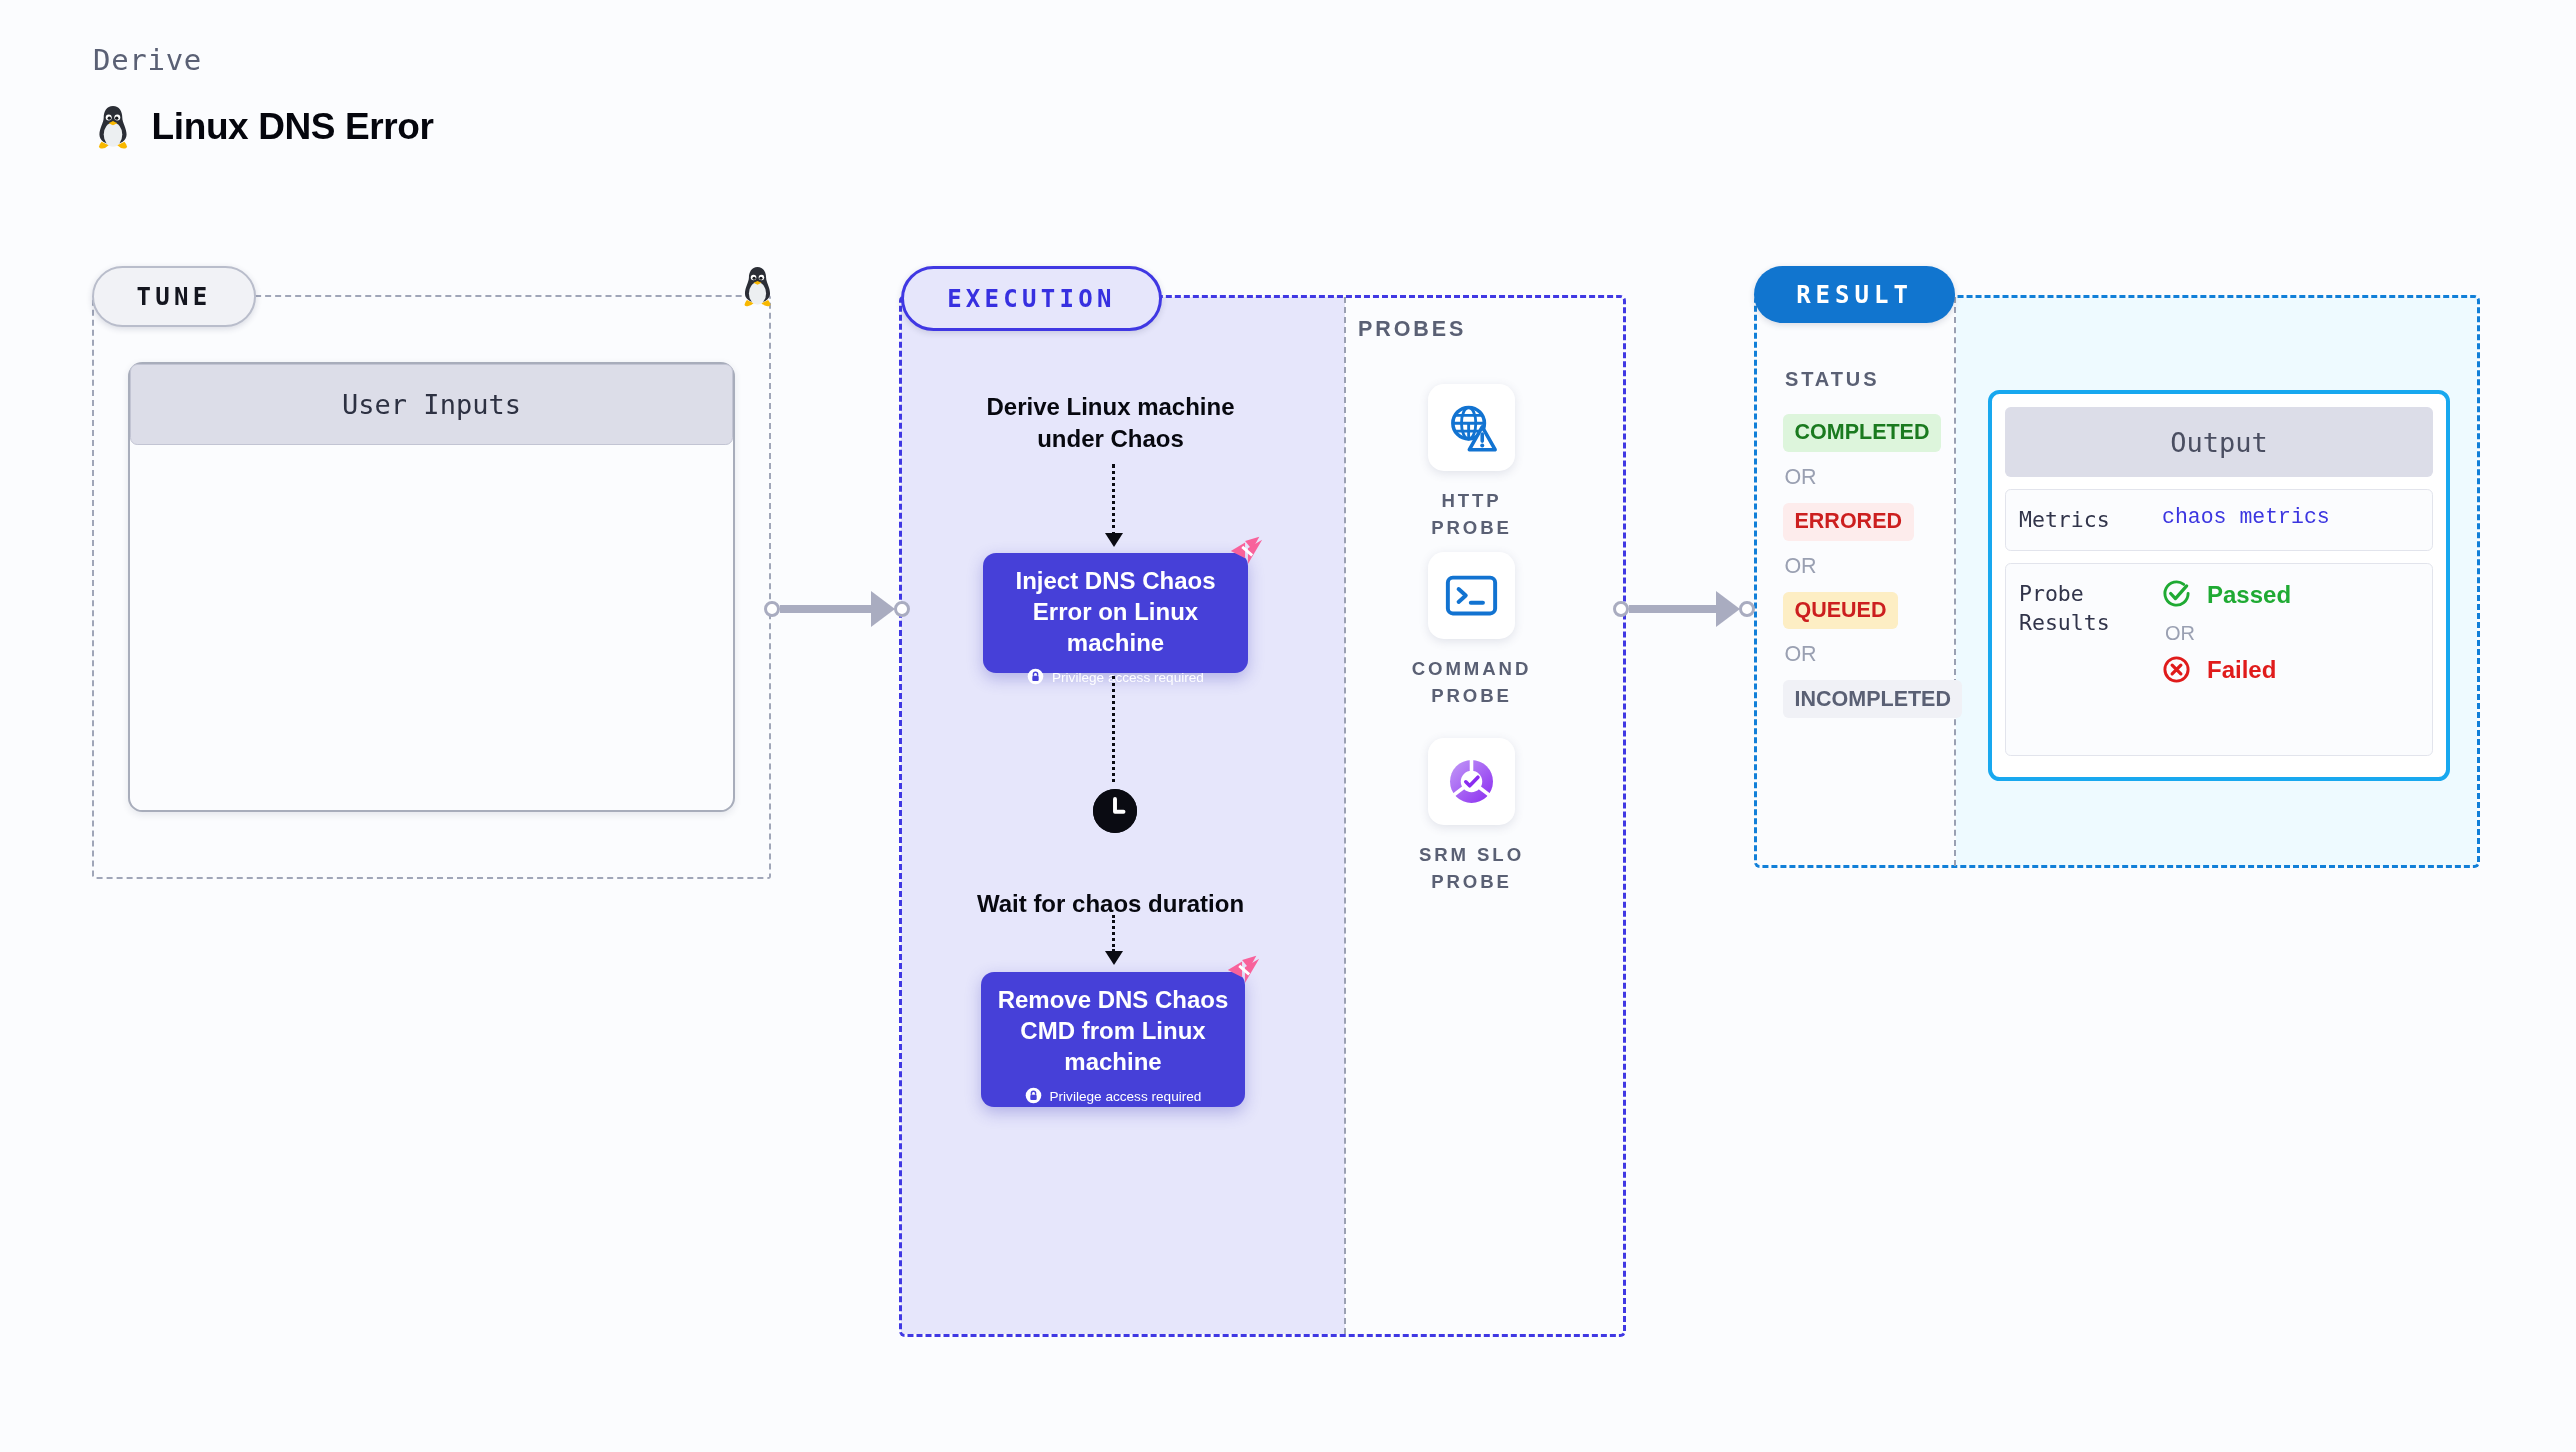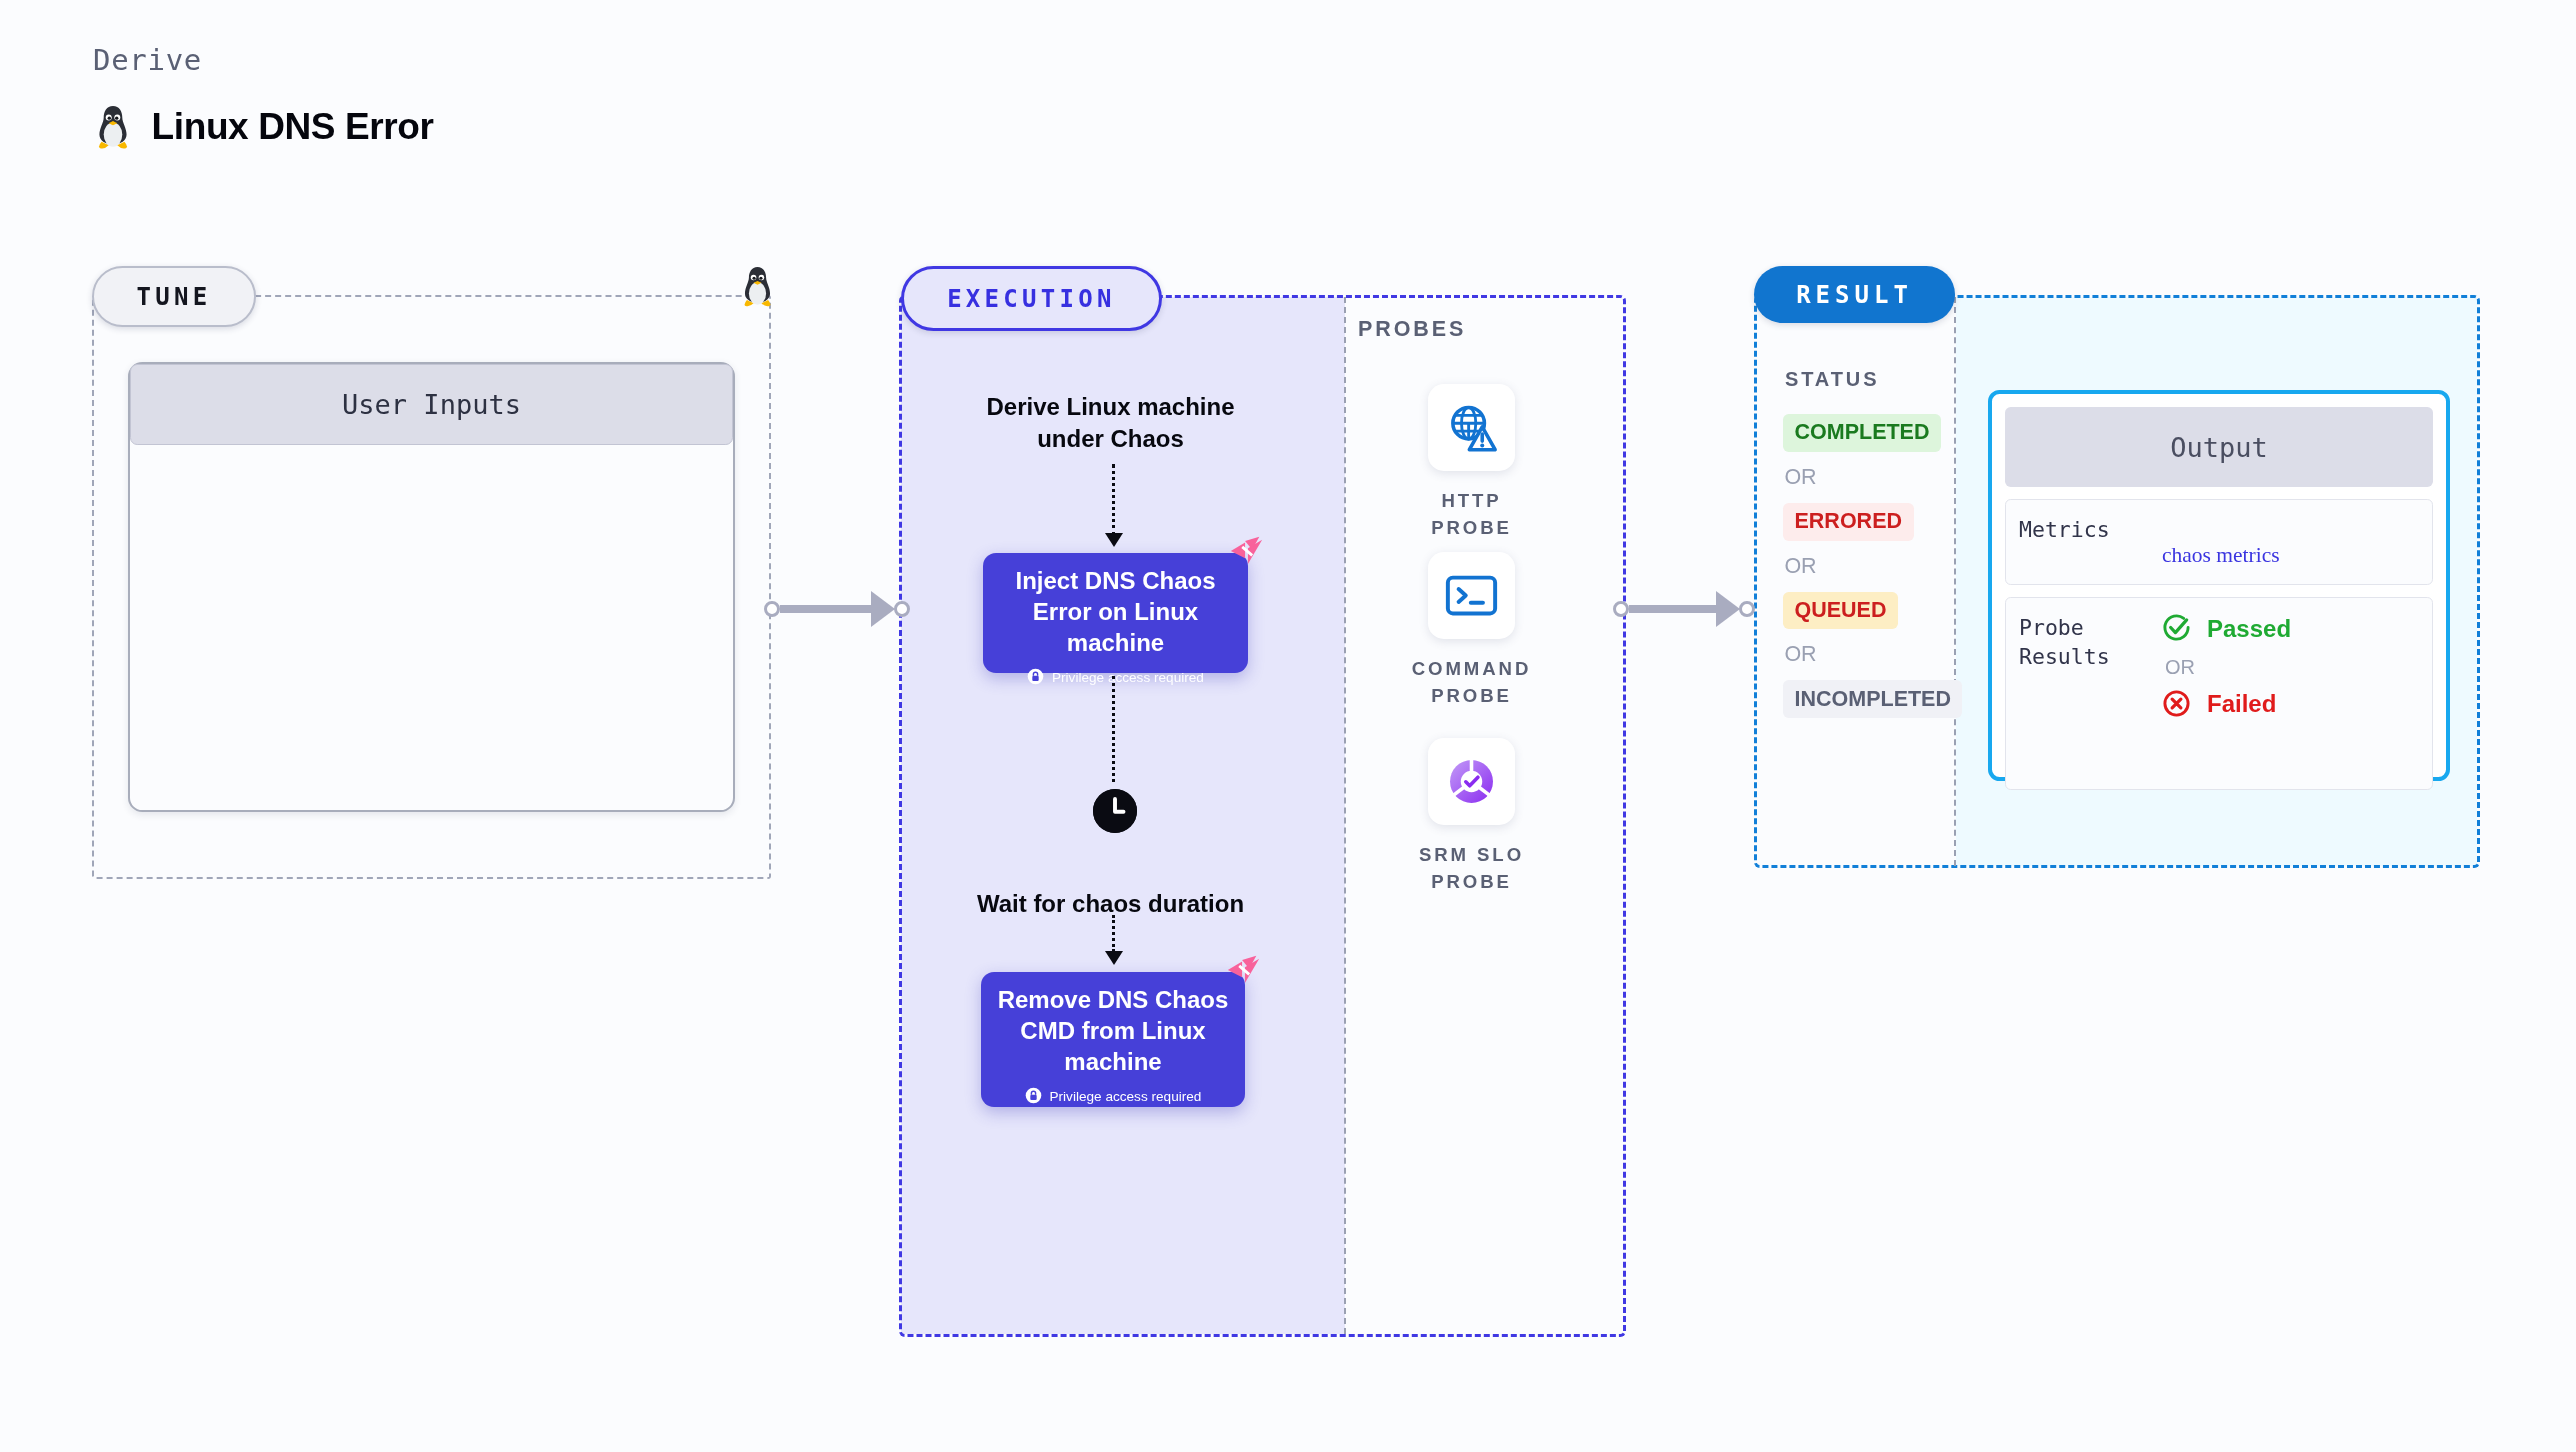--- a/index.html
+++ b/index.html
@@ -253,21 +253,21 @@
   #output-card {
     position: absolute;
     left: 1988px; top: 390px; width: 462px; height: 391px;
     background: #ffffff;
     border: 4.3px solid #18a8ef;
     border-radius: 11.5px;
     box-sizing: border-box;
     padding: 13px;
   }
   #output-title {
-    height: 80px;
+    height: 70px;
     background: #dcdde8;
     border-radius: 5.7px;
     display: flex; align-items: center; justify-content: center;
     font-family: "DejaVu Sans Mono", monospace;
     font-size: 27px; color: #4a4e61;
   }
   .output-row {
     margin-top: 11.5px;
     background: #fbfcfe;
     border: 1.4px solid #e2e4ec;
@@ -275,22 +275,22 @@
     display: flex;
     box-sizing: border-box;
     padding: 15.8px 13px;
   }
   .output-row-label {
     font-family: "DejaVu Sans Mono", monospace;
     font-size: 21.5px; color: #31344a;
     width: 143px; flex: none; line-height: 1.35;
   }
   #metrics-value {
-    font-family: Liberation Serif, serif;
-    font-size: 21.5px; color: #3b35e0; margin-top: 28px;
+    font-family: Liberation Mono, monospace;
+    font-size: 21.5px; color: #3b35e0;
   }
   #probe-results-row { height: 193px; align-items: flex-start; }
   .pr-line { display: flex; align-items: center; gap: 16px; }
   .pr-text { font-size: 24px; font-weight: 700; }
   .pr-or { font-size: 20px; color: #9aa0b2; margin: 11.5px 0 10px 2.9px; }
 
   
   .conn { position: absolute; display: flex; align-items: center; }
   .conn-dot {
     width: 15.8px; height: 15.8px; border-radius: 50%;

